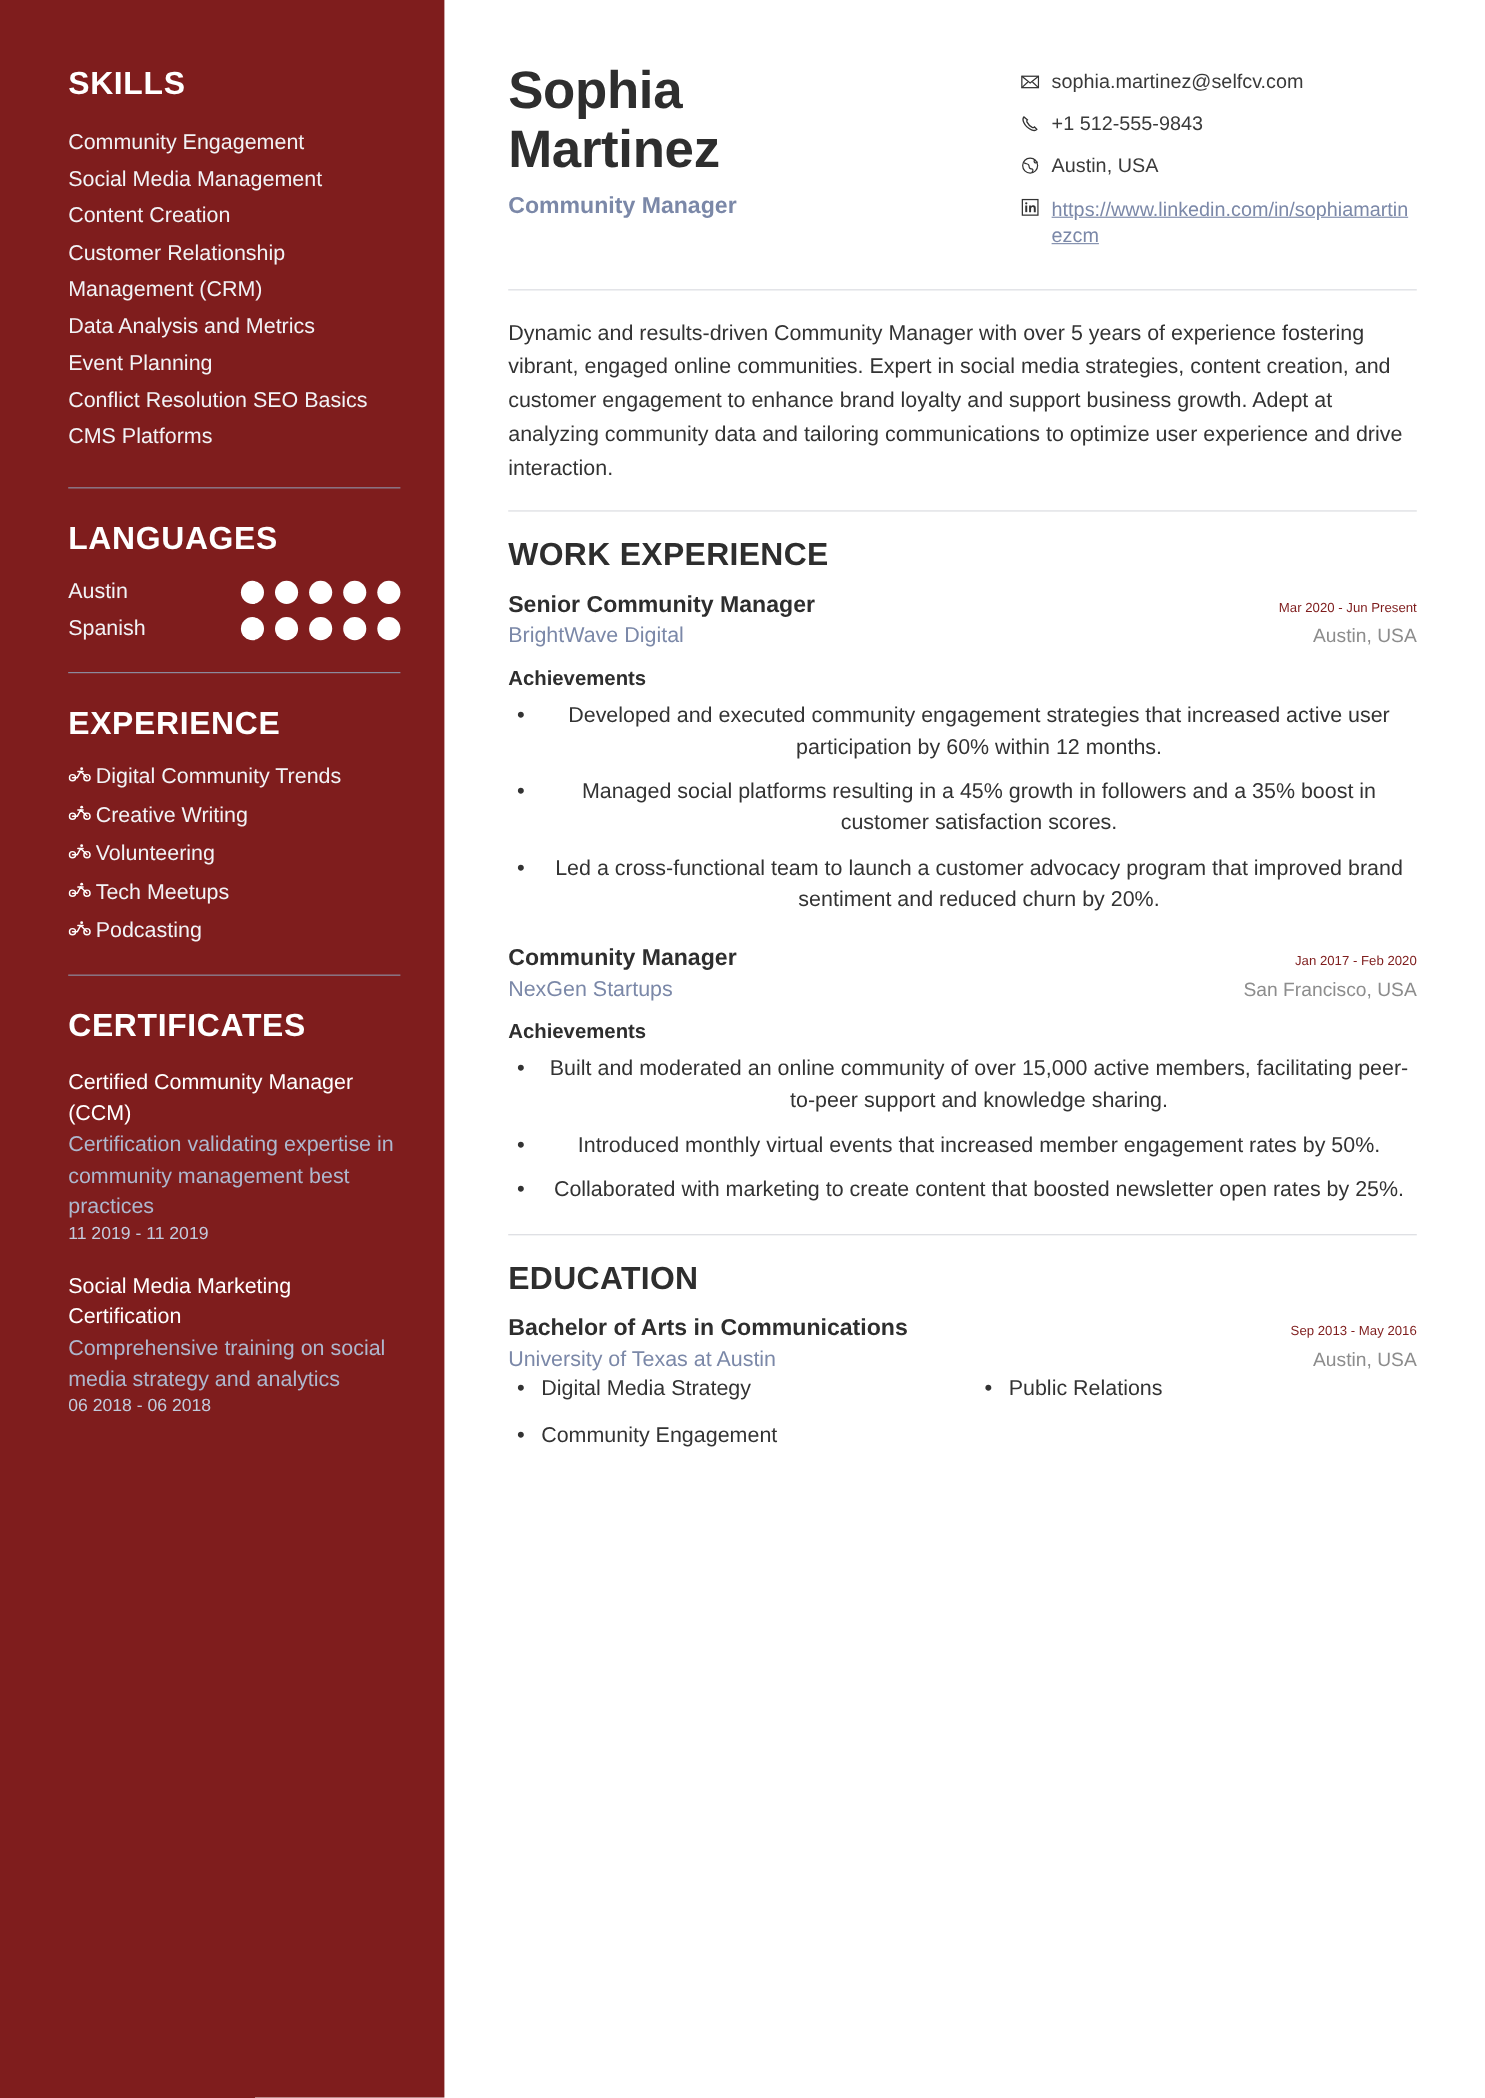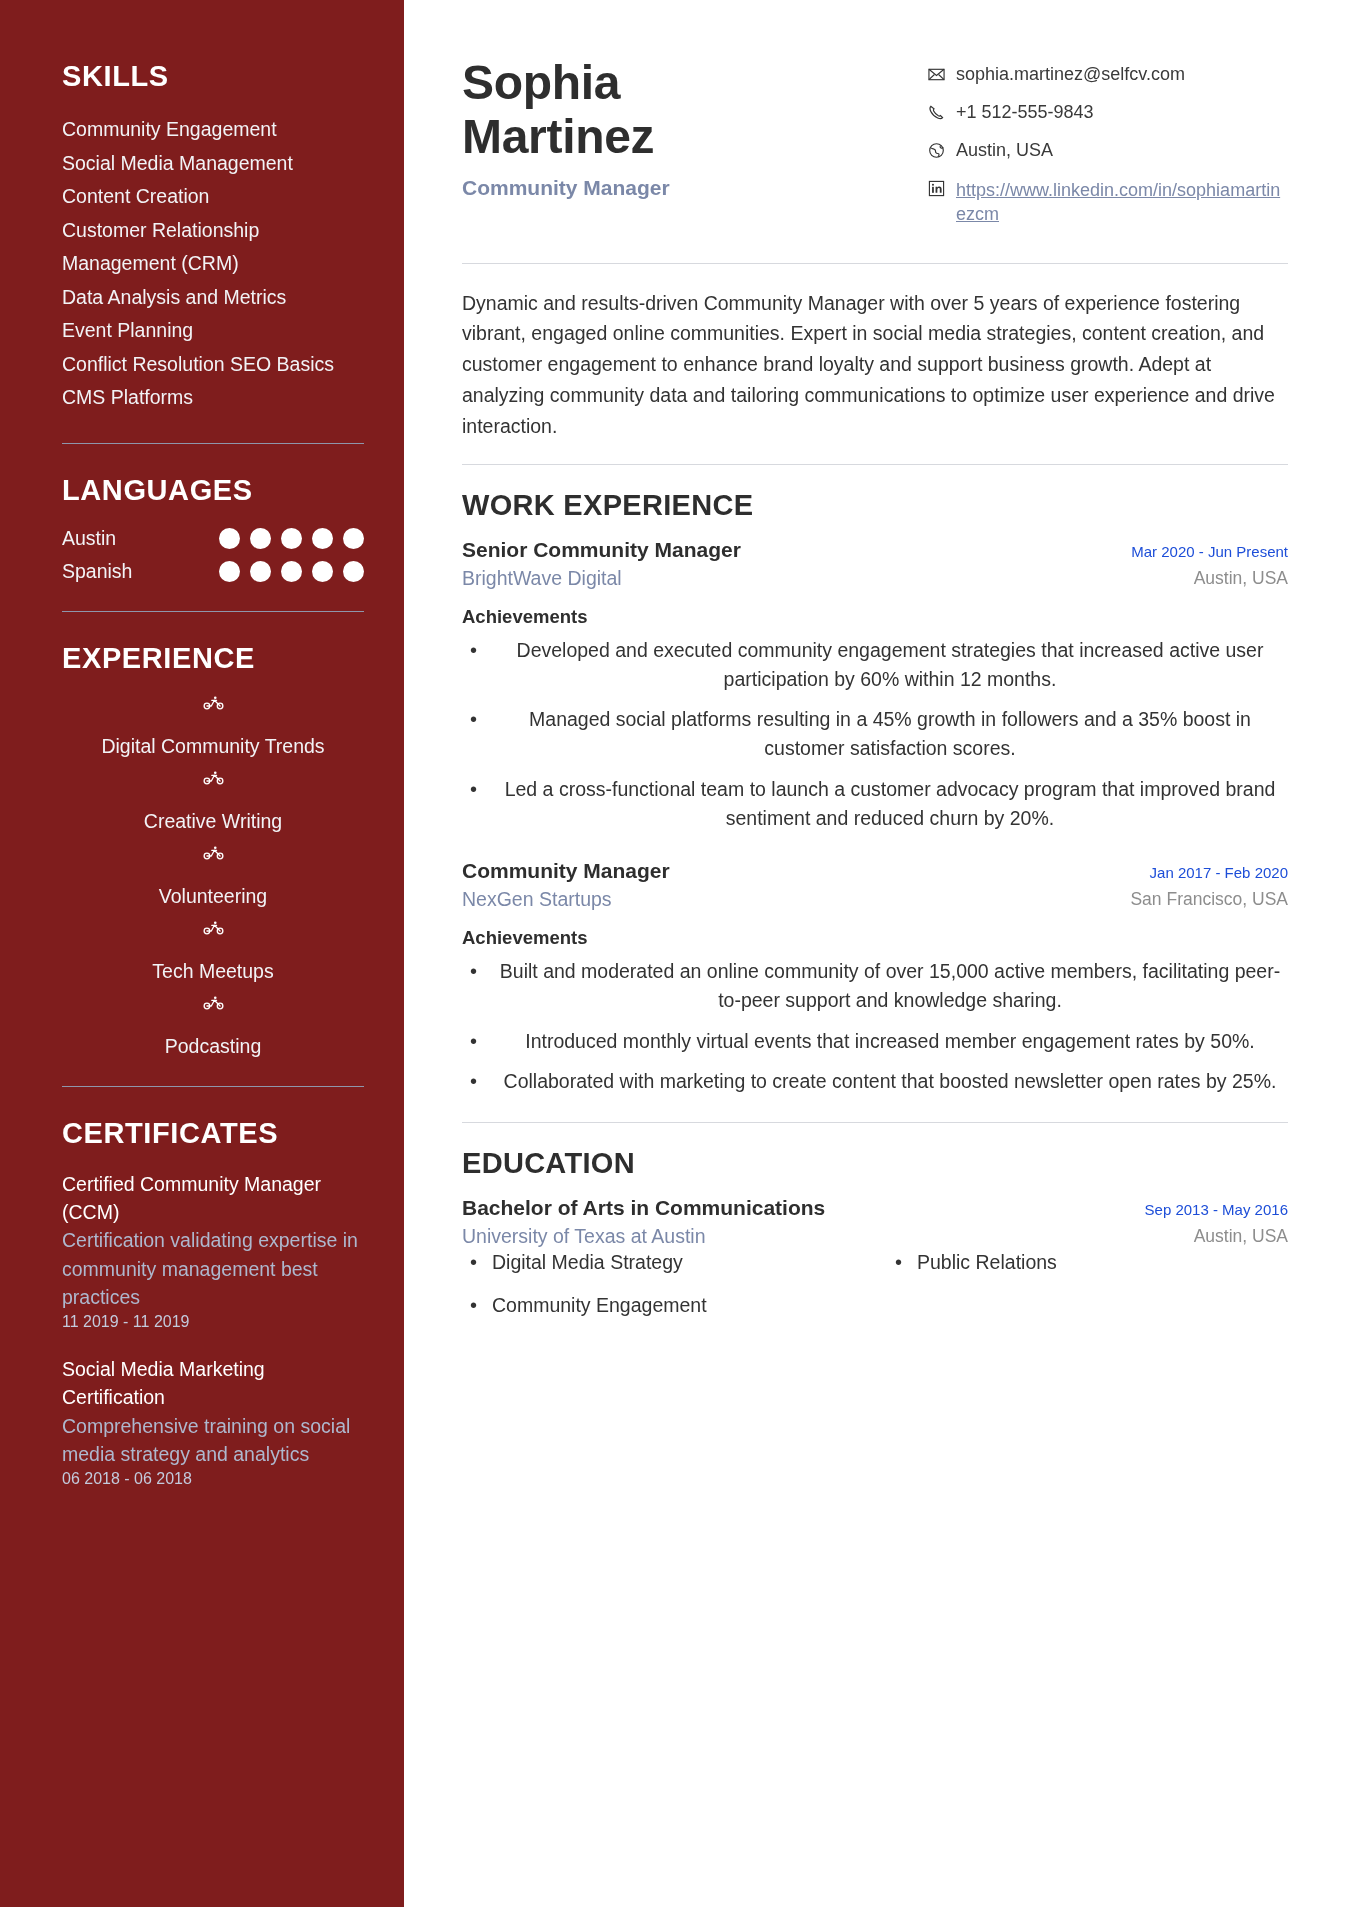--- a/index.html
+++ b/index.html
@@ -65,23 +65,22 @@
   .dots { display: flex; gap: 10px; }
   .dot {
     width: 21px; height: 21px;
     border-radius: 50%;
     background: #ffffff;
   }
 
   .interest-row {
     display: flex;
     align-items: center;
-    gap: 21px;
+    gap: 4px;
     margin-bottom: 12px;
-    flex-direction: column;
   }
   .interest-label {
     font-size: 19.5px;
     color: #f2f3f6;
   }
   .bike-icon { flex: 0 0 auto; display: block; }
 
   .cert-block { margin-bottom: 24px; }
   .cert-title {
     font-size: 19.5px;
@@ -170,22 +169,22 @@
     justify-content: space-between;
     align-items: baseline;
     gap: 16px;
   }
   .entry-role {
     font-size: 21px;
     font-weight: 700;
     color: #2e2e2e;
   }
   .entry-date {
-    font-size: 15px;
-    color: #1d4ed8;
+    font-size: 12px;
+    color: #7f1d1d;
     white-space: nowrap;
   }
   .entry-sub {
     display: flex;
     justify-content: space-between;
     align-items: center;
     gap: 12px;
     margin-top: 5px;
   }
   .entry-org {

